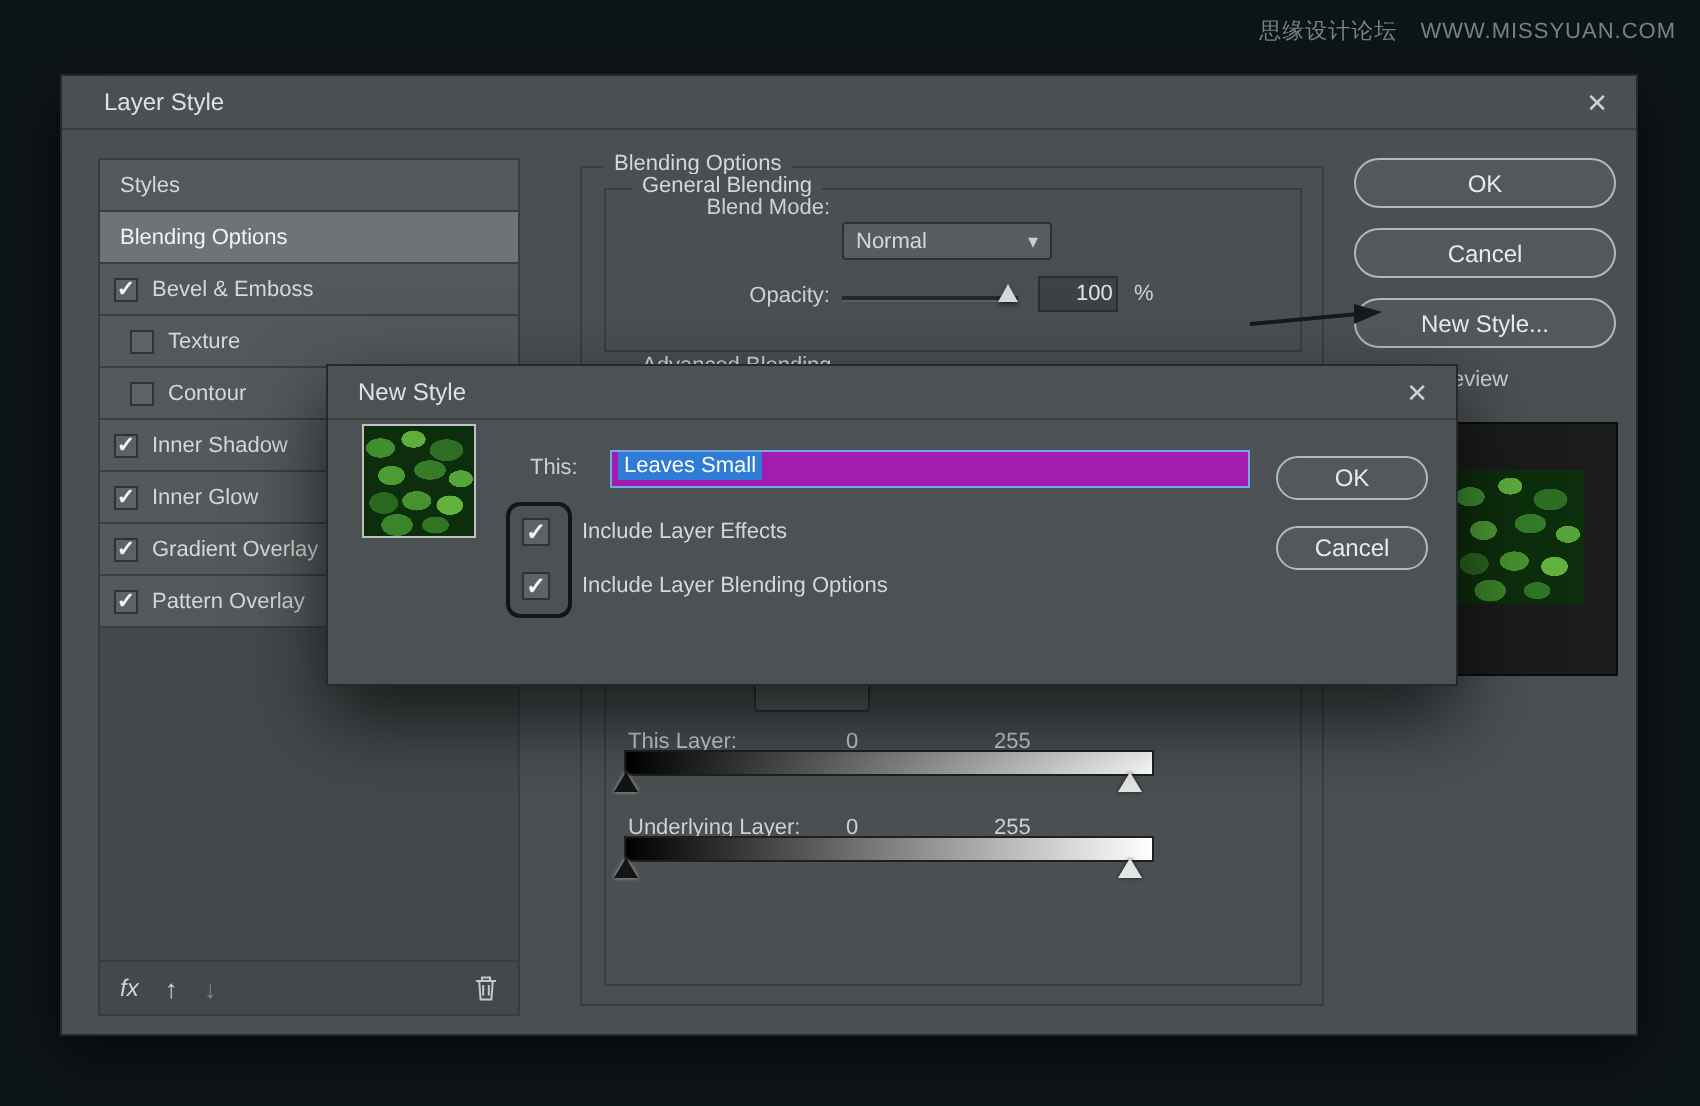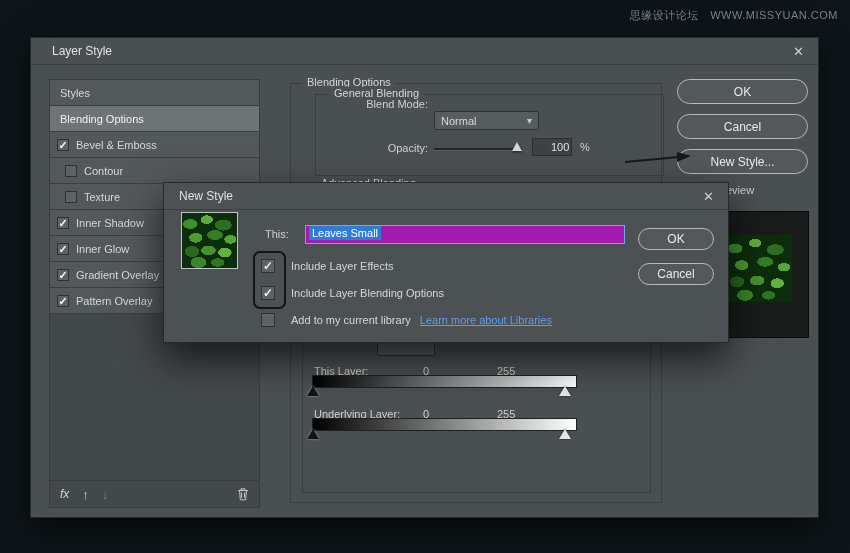--- a/index.html
+++ b/index.html
@@ -120,25 +120,25 @@
       </div>
       <div class="row sel">
         <span>Blending Options</span>
       </div>
       <div class="row cbx">
         <span class="cb on">✓</span>
         <span>Bevel &amp; Emboss</span>
       </div>
       <div class="row cbx ind">
         <span class="cb"></span>
-        <span>Contour</span>
+        <span>Texture</span>
       </div>
       <div class="row cbx ind">
         <span class="cb"></span>
-        <span>Texture</span>
+        <span>Contour</span>
       </div>
       <div class="row cbx">
         <span class="cb on">✓</span>
         <span>Inner Shadow</span>
       </div>
       <div class="row cbx">
         <span class="cb on">✓</span>
         <span>Inner Glow</span>
       </div>
       <div class="row cbx">
@@ -158,21 +158,21 @@
           <svg width="12" height="14" viewBox="0 0 12 14">
             <path d="M1 3.5h10 M4 3.5V1.8h4v1.7 M2.6 3.5l.7 9.3h5.4l.7-9.3 M4.6 5.5v5.3 M7.4 5.5v5.3" stroke="#c7c8c9" stroke-width="1" fill="none"></path>
           </svg>
         </span>
       </div>
     </div>
 
     <div class="fs" style="left:259px; top:45px; width:372px; height:420px;">
       <span class="legend" style="left:11px;">Blending Options</span>
 
-      <div class="fs" style="left:11px; top:10px; width:349px; height:82px;margin-left:13px;">
+      <div class="fs" style="left:11px; top:10px; width:349px; height:82px;">
         <span class="legend" style="left:13px;">General Blending</span>
 
         <span class="lbl r" style="left:12px; top:3px; width:100px;">Blend Mode:</span>
         <div class="dropdown" style="left:118px; top:16px; width:105px;">
           <span>Normal</span>
           <span class="chev">▾</span>
         </div>
 
         <span class="lbl r" style="left:12px; top:47px; width:100px;">Opacity:</span>
         <div class="sl-track" style="left:118px; top:53px; width:88px;">
@@ -240,20 +240,15 @@
     <div class="annot-rect"></div>
 
     <div class="cbrow" style="top:75px;">
       <span class="cb on">✓</span>
       <span>Include Layer Effects</span>
     </div>
     <div class="cbrow" style="top:102px;">
       <span class="cb on">✓</span>
       <span>Include Layer Blending Options</span>
     </div>
-    <div class="cbrow" style="top:129px;">
-      <span class="cb"></span>
-      <span>Add to my current library</span>
-      <span class="link">Learn more about Libraries</span>
-    </div>
   </div>
 
 </div>
 
 </body></html>

